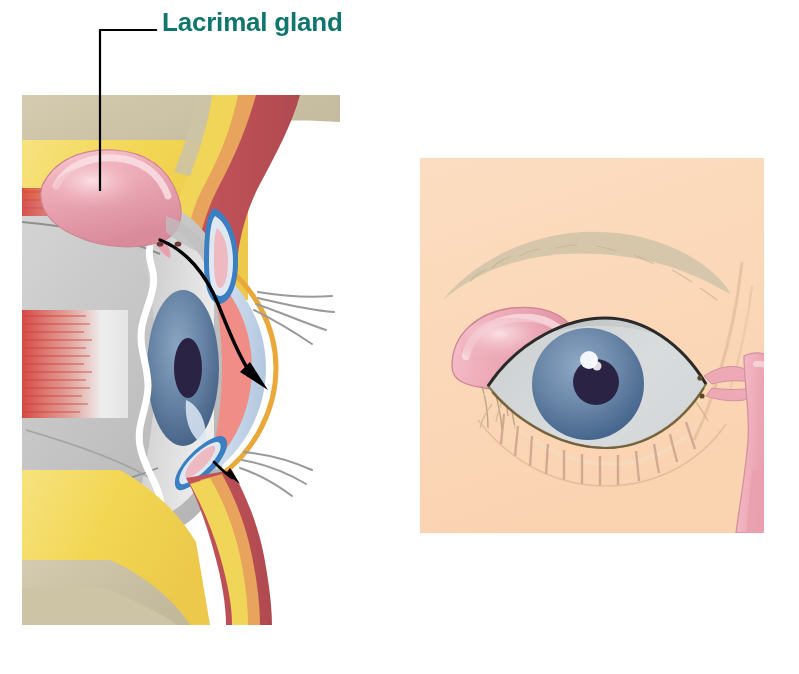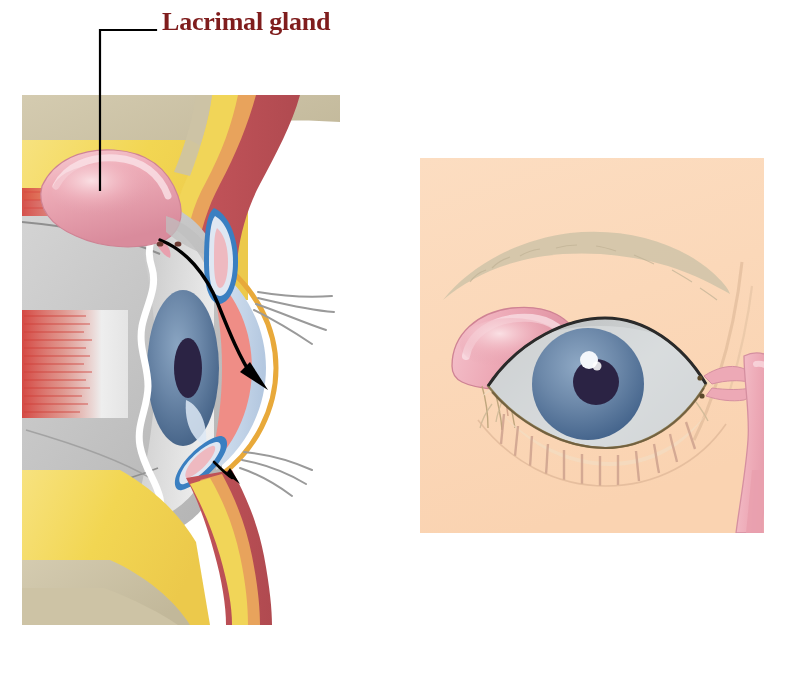--- a/index.html
+++ b/index.html
@@ -25,24 +25,24 @@
     position: absolute;
     left: 0; top: 0;
     width: 799px;
     height: 674px;
     display: block;
   }
   .callout-label {
     position: absolute;
     left: 162px;
     top: 8px;
-    font-family: Liberation Serif, serif;
+    font-family: Liberation Sans, sans-serif;
     font-size: 26px;
     font-weight: bold;
-    color: #7f1d1d;
+    color: #0f766e;
     letter-spacing: -0.2px;
     white-space: nowrap;
     line-height: 1.1;
   }
 </style>
 </head>
 <body>
 
 <div id="figure-root">
 

